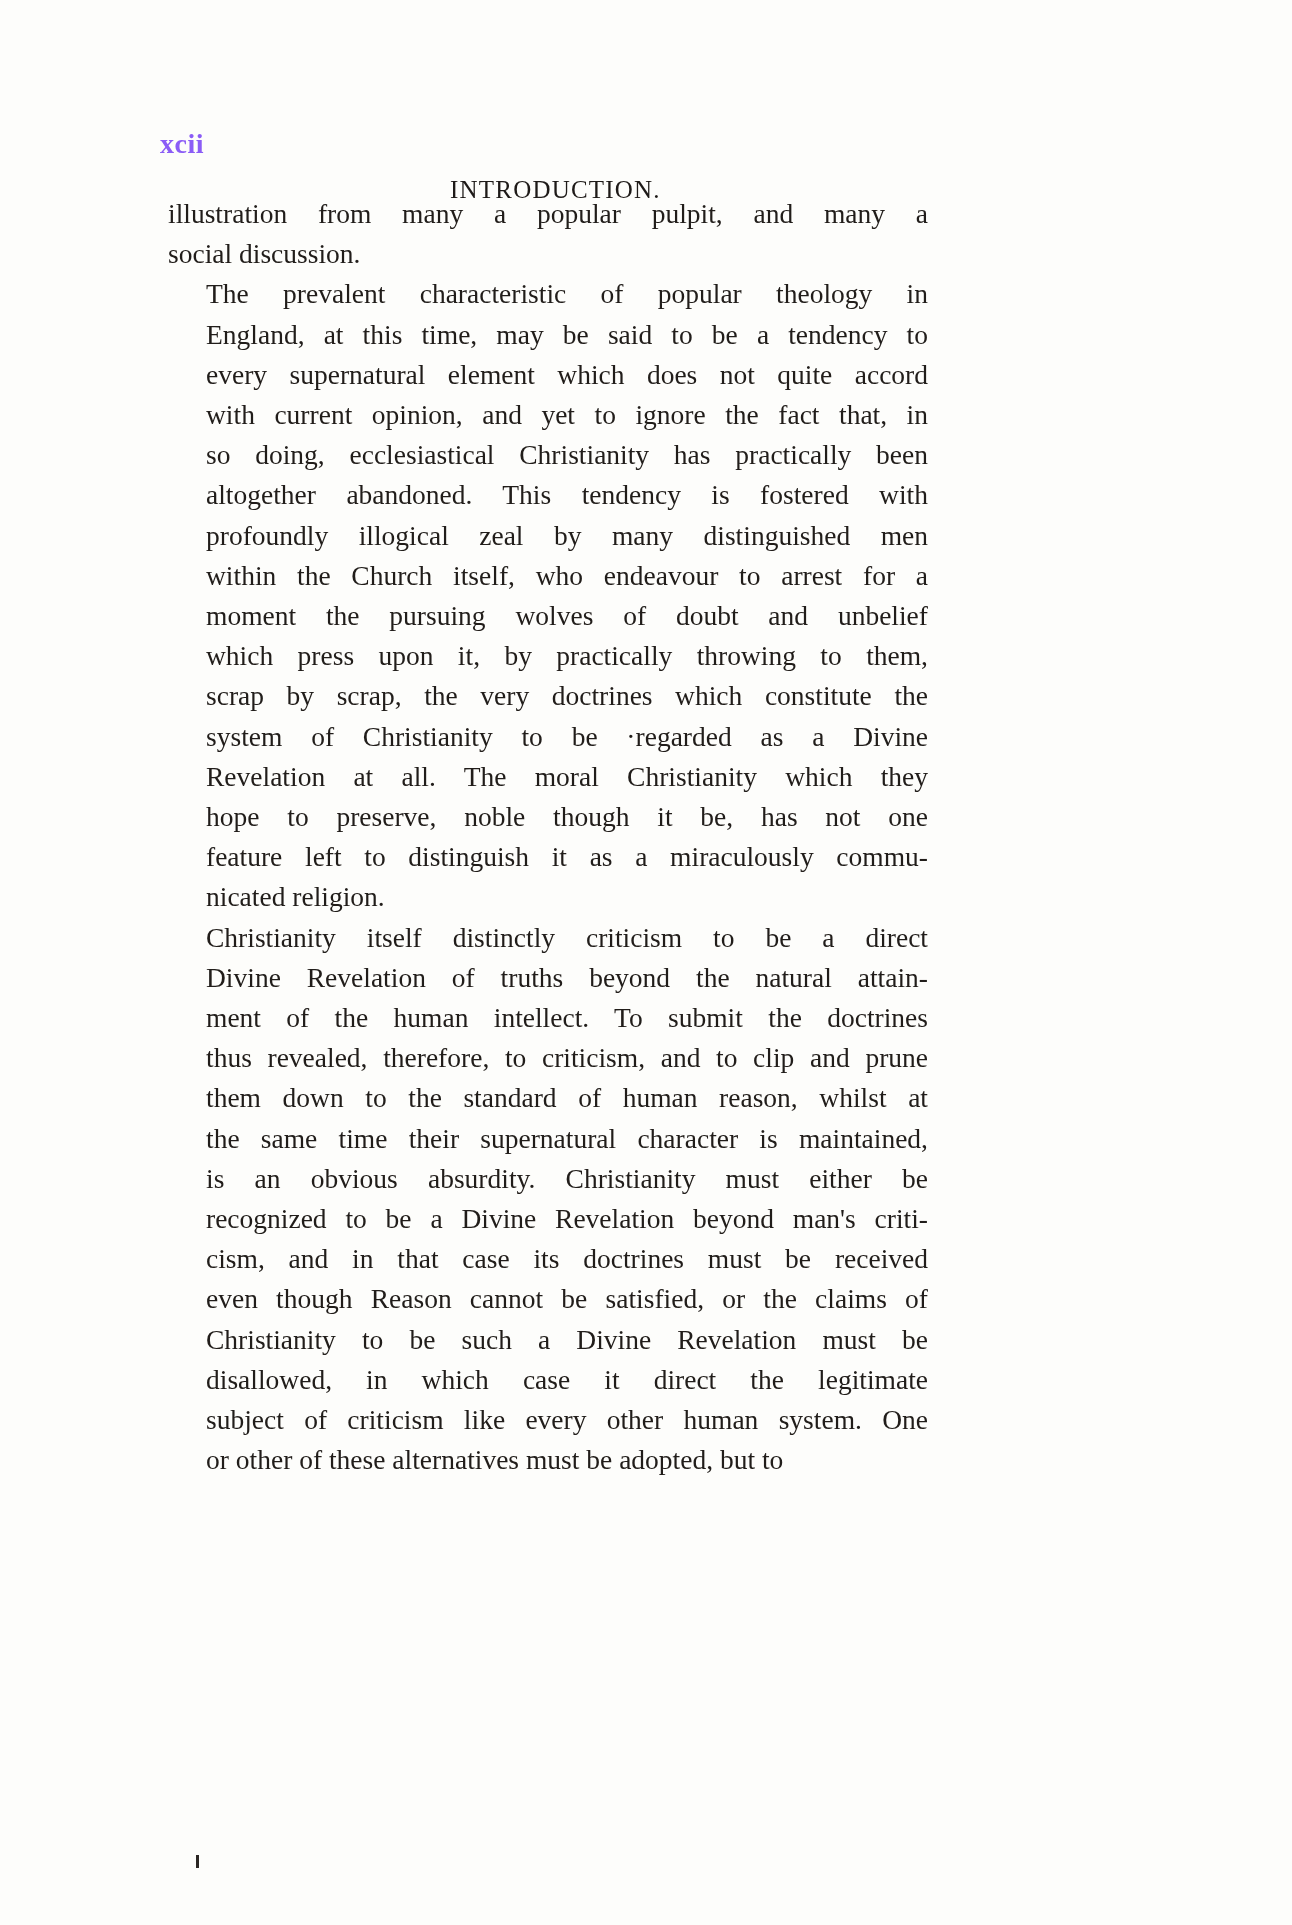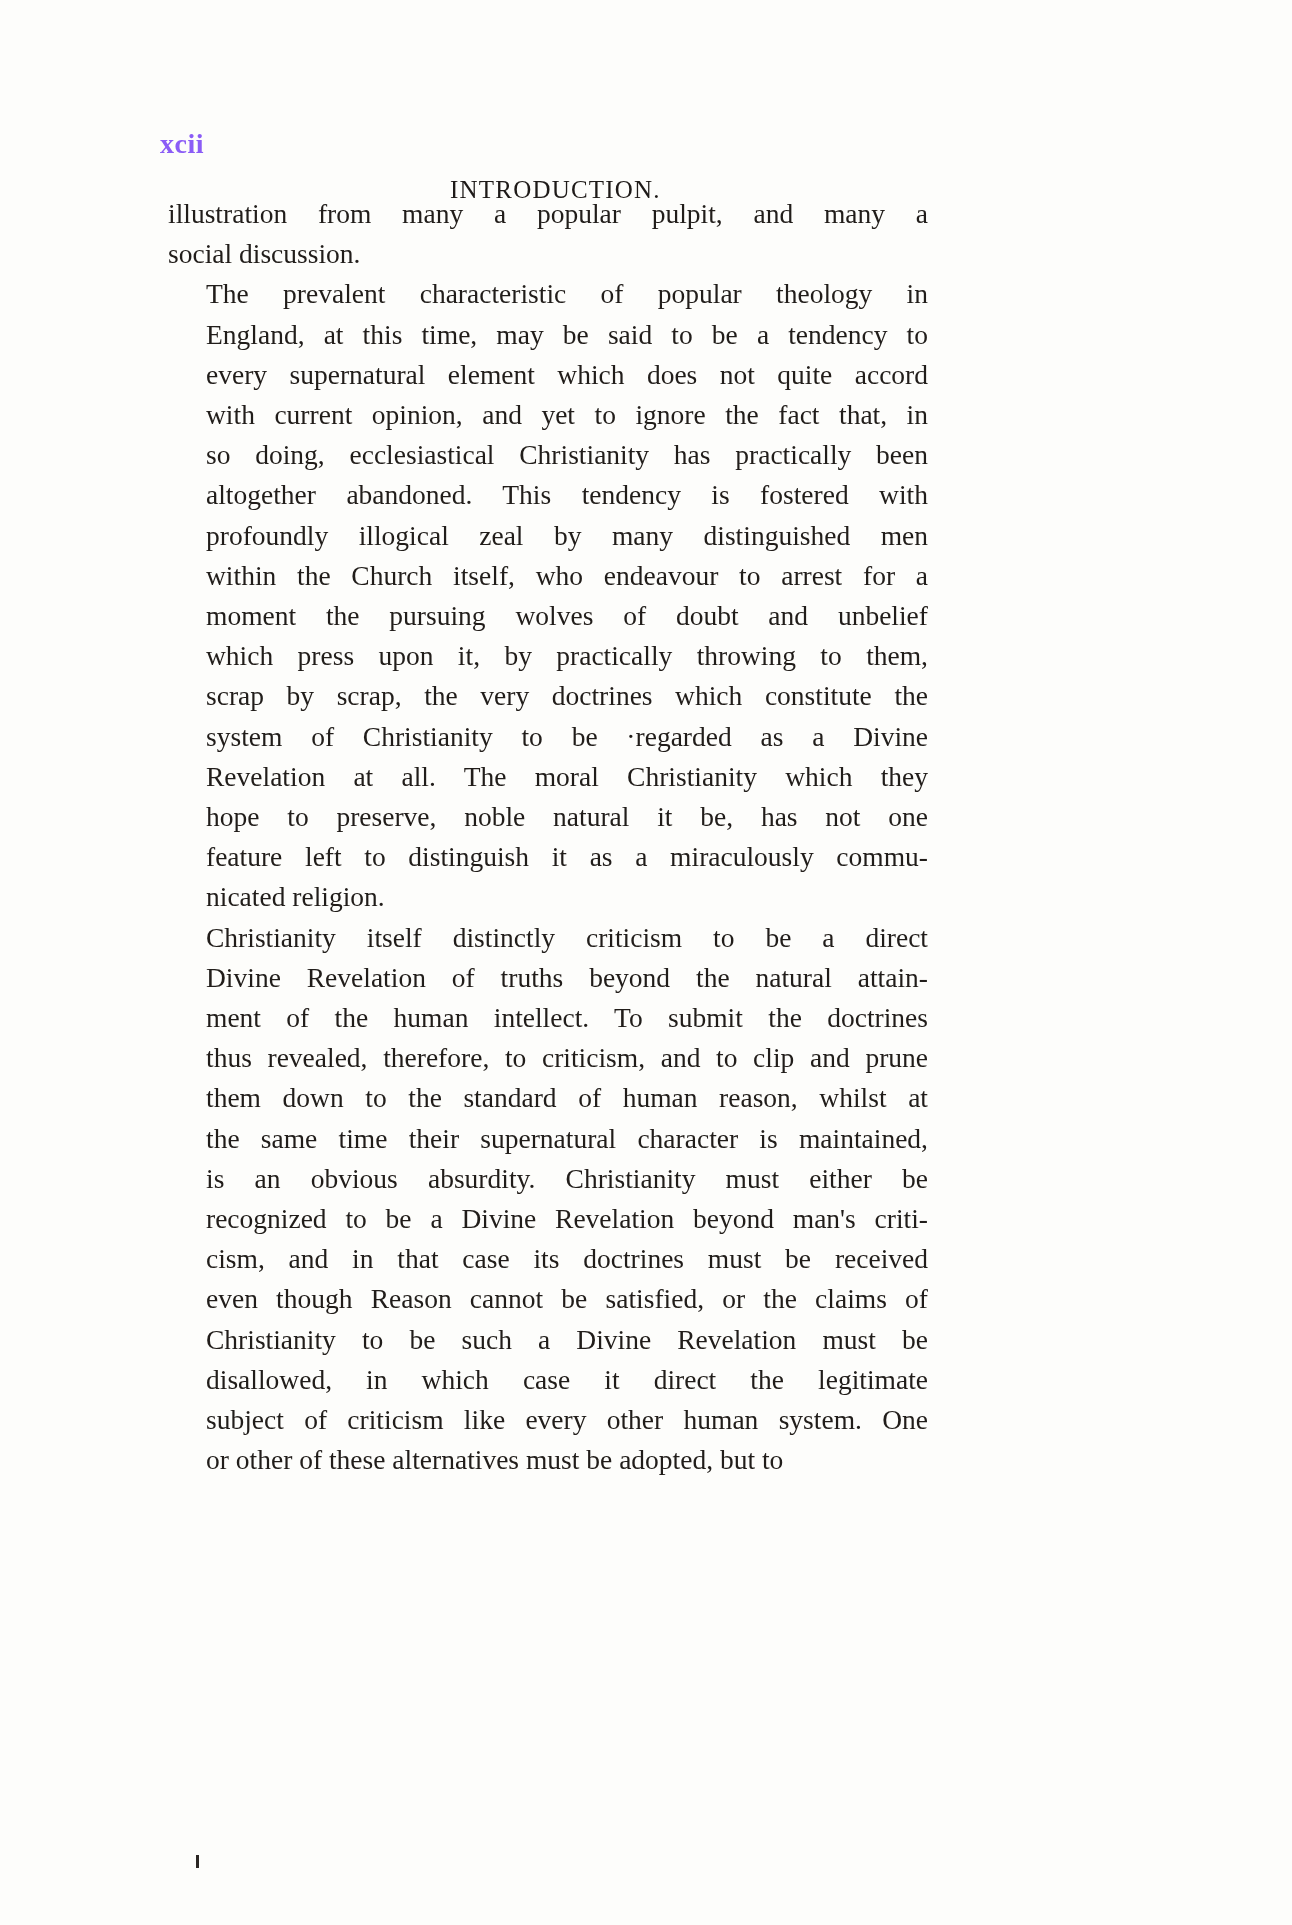--- a/index.html
+++ b/index.html
@@ -101,21 +101,21 @@
         <span class="line justify">with current opinion, and yet to ignore the fact that, in</span>
         <span class="line justify">so doing, ecclesiastical Christianity has practically been</span>
         <span class="line justify">altogether abandoned. This tendency is fostered with</span>
         <span class="line justify">profoundly illogical zeal by many distinguished men</span>
         <span class="line justify">within the Church itself, who endeavour to arrest for a</span>
         <span class="line justify">moment the pursuing wolves of doubt and unbelief</span>
         <span class="line justify">which press upon it, by practically throwing to them,</span>
         <span class="line justify">scrap by scrap, the very doctrines which constitute the</span>
         <span class="line justify">system of Christianity to be ·regarded as a Divine</span>
         <span class="line justify">Revelation at all. The moral Christianity which they</span>
-        <span class="line justify">hope to preserve, noble natural it be, has not one</span>
+        <span class="line justify">hope to preserve, noble though it be, has not one</span>
         <span class="line justify">feature left to distinguish it as a miraculously commu-</span>
         <span class="line last">nicated religion.</span>
       </p>
     <p class="indent" id="p3">
         <span class="line justify">Christianity itself distinctly criticism to be a direct</span>
         <span class="line justify">Divine Revelation of truths beyond the natural attain-</span>
         <span class="line justify">ment of the human intellect. To submit the doctrines</span>
         <span class="line justify">thus revealed, therefore, to criticism, and to clip and prune</span>
         <span class="line justify">them down to the standard of human reason, whilst at</span>
         <span class="line justify">the same time their supernatural character is maintained,</span>

